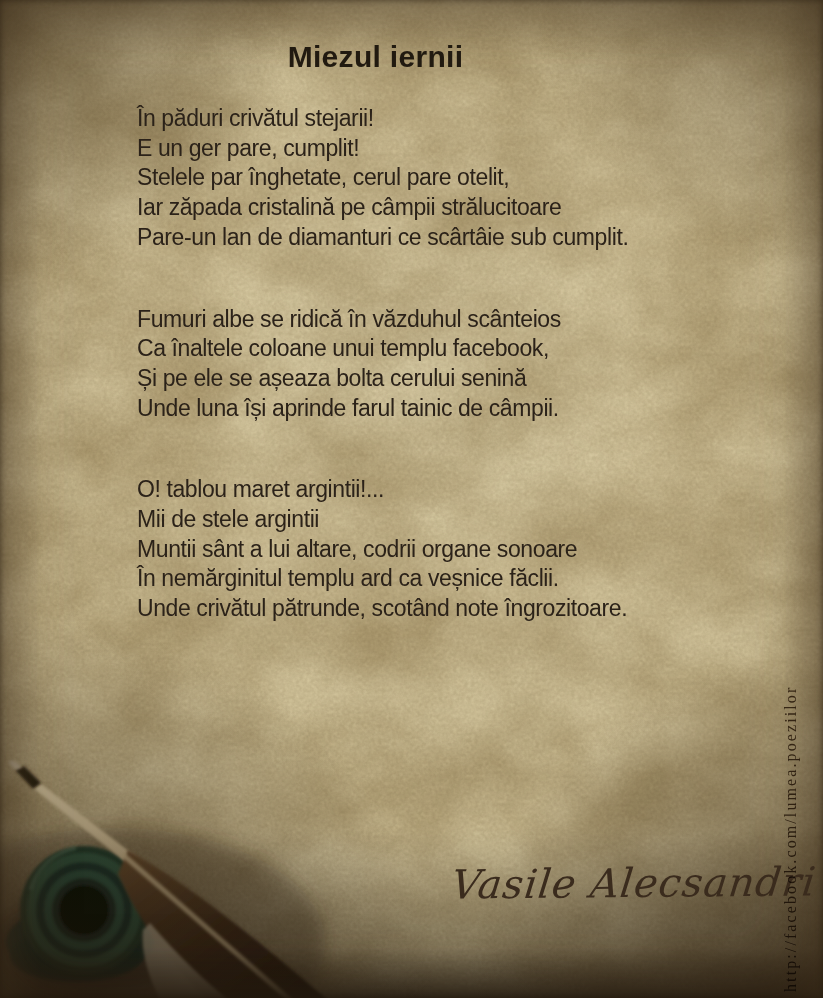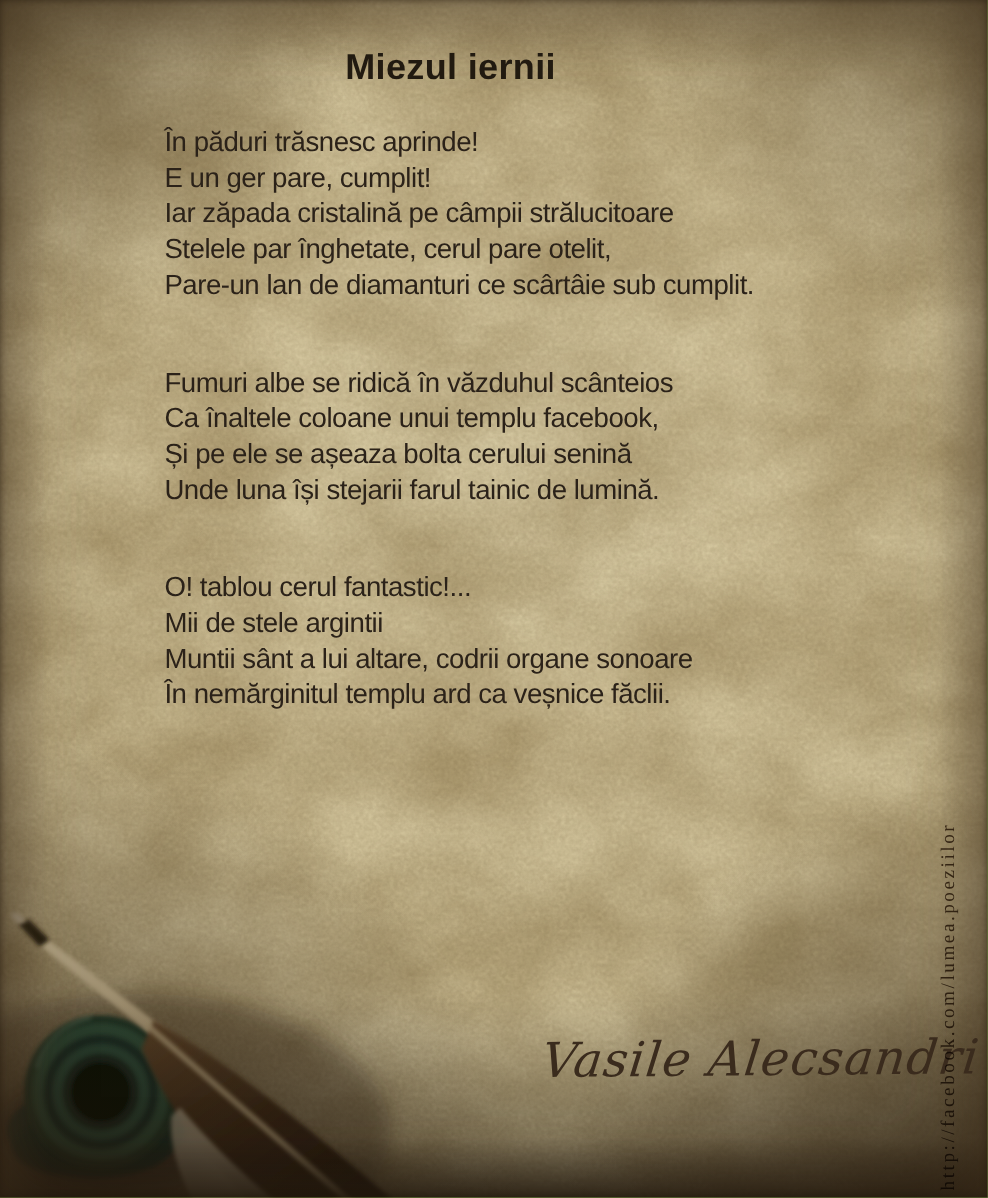--- a/index.html
+++ b/index.html
@@ -1,18 +1,18 @@
 <!DOCTYPE html>
 <html><head>
 <meta charset="utf-8">
 <style>
   html,body{margin:0;padding:0;background:#222;}
   .page{
     position:relative;width:823px;height:998px;overflow:hidden;
-    background:#84cc16;
+    background:#e5e5e5;
     font-family:"Liberation Sans",sans-serif;
   }
   .layer{position:absolute;inset:0;pointer-events:none;}
   .base{
     background:
       radial-gradient(75% 55% at 52% 38%, #dbcfa8 0%, #d4c69d 40%, rgba(212,198,157,0) 75%),
       radial-gradient(120% 95% at 50% 45%, #cfc198 55%, #b3a278 86%, #92805b 100%);
   }
   .texture{mix-blend-mode:multiply;}
   .vignette{
@@ -126,37 +126,38 @@
       <line x1="122" y1="96" x2="292" y2="244" stroke="#cdb88e" stroke-width="5" opacity="0.85" filter="url(#soft1)"></line>
     </g>
   </svg>
 
   <div class="layer vignette"></div>
 
   <div class="title">Miezul iernii</div>
 
   <div class="poem">
     <div class="stanza">
-      <div class="line">În păduri trăsnesc aprinde!</div>
+      <div class="line">În păduri crivătul stejarii!</div>
       <div class="line">E un ger pare, cumplit!</div>
+      <div class="line">Stelele par înghetate, cerul pare otelit,</div>
       <div class="line">Iar zăpada cristalină pe câmpii strălucitoare</div>
-      <div class="line">Stelele par înghetate, cerul pare otelit,</div>
       <div class="line">Pare-un lan de diamanturi ce scârtâie sub cumplit.</div>
     </div>
     <div class="stanza">
       <div class="line">Fumuri albe se ridică în văzduhul scânteios</div>
       <div class="line">Ca înaltele coloane unui templu facebook,</div>
       <div class="line">Și pe ele se așeaza bolta cerului senină</div>
-      <div class="line">Unde luna își stejarii farul tainic de lumină.</div>
+      <div class="line">Unde luna își aprinde farul tainic de câmpii.</div>
     </div>
     <div class="stanza">
-      <div class="line">O! tablou cerul fantastic!...</div>
+      <div class="line">O! tablou maret argintii!...</div>
       <div class="line">Mii de stele argintii</div>
       <div class="line">Muntii sânt a lui altare, codrii organe sonoare</div>
       <div class="line">În nemărginitul templu ard ca veșnice făclii.</div>
+      <div class="line">Unde crivătul pătrunde, scotând note îngrozitoare.</div>
     </div>
   </div>
 
   <div class="signature">Vasile Alecsandri</div>
 
   <div class="watermark">http://facebook.com/lumea.poeziilor</div>
 
 </div>
 
 </body></html>

